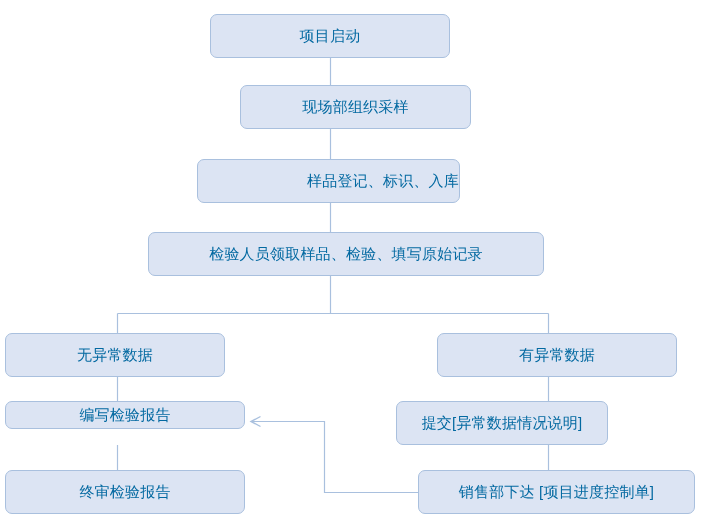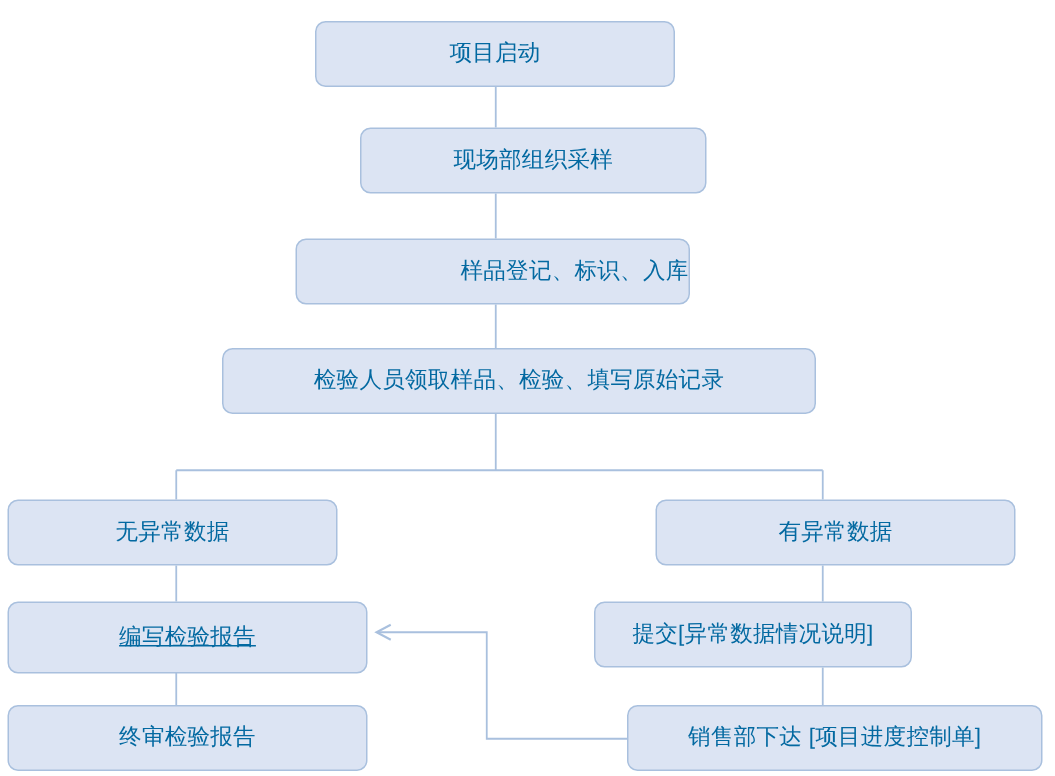--- a/index.html
+++ b/index.html
@@ -96,21 +96,21 @@
   </div>
 
   <div class="node" style="left:5px; top:333px; width:220px; height:44px;">
     <span class="node-label">无异常数据</span>
   </div>
 
   <div class="node" style="left:418px; top:333px; width:240px; height:44px;margin-left:19px;">
     <span class="node-label">有异常数据</span>
   </div>
 
-  <div class="node" style="left:5px; top:401px; width:240px; height:48px;text-decoration:underline;">
+  <div class="node" style="left:5px; top:401px; width:240px; height:28px;">
     <span class="node-label">编写检验报告</span>
   </div>
 
   <div class="node" style="left:396px; top:401px; width:212px; height:44px;">
     <span class="node-label">提交[异常数据情况说明]</span>
   </div>
 
   <div class="node" style="left:5px; top:470px; width:240px; height:44px;">
     <span class="node-label">终审检验报告</span>
   </div>

